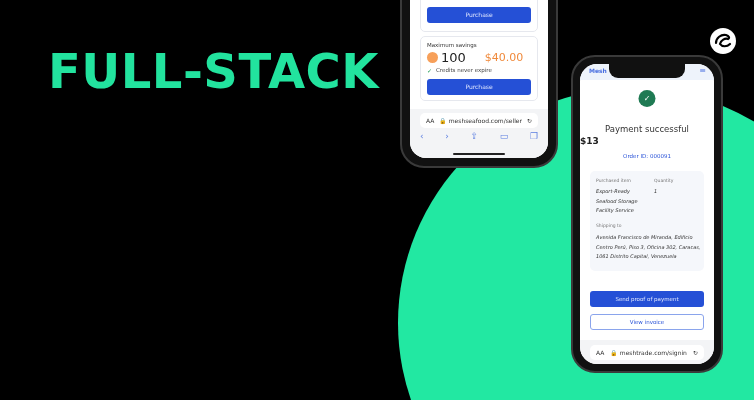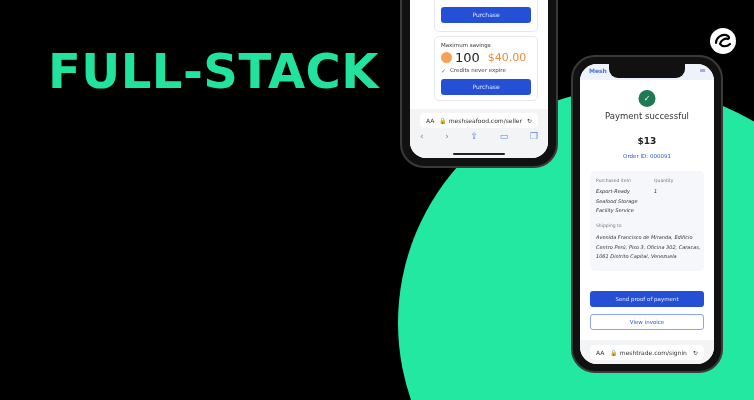--- a/index.html
+++ b/index.html
@@ -36,30 +36,30 @@
 
   
   .phone1 {
     position: absolute; left: 400px; top: -40px; width: 158px; height: 208px;
     background: #111; border-radius: 24px; border: 2px solid #3a3a3a;
   }
   .phone1 .screen {
     position: absolute; left: 8px; top: 6px; right: 8px; bottom: 8px;
     background: #fff; border-radius: 16px; overflow: hidden;
   }
-  .card { position: absolute; left: 24px; right: 10px; border: 1px solid #e6e8ee; border-radius: 5px; background: #fff; }
+  .card { position: absolute; left: 10px; right: 10px; border: 1px solid #e6e8ee; border-radius: 5px; background: #fff; }
   .btn-blue {
     position: absolute; left: 6px; right: 6px; height: 16px; border-radius: 3px;
     background: #2550d6; color: #dfe6ff; font-size: 6px; text-align: center; line-height: 16px;
   }
   .card-label { position: absolute; left: 6px; top: 5px; font-size: 5.5px; color: #333; }
   .price-row { position: absolute; left: 6px; top: 13px; display: flex; align-items: center; gap: 3px; }
   .coin { width: 11px; height: 11px; border-radius: 50%; background: #f7a05a; }
   .credits { font-size: 13px; color: #222; }
-  .price { font-size: 11px; color: #f08a3c; margin-left: 5px; }
+  .price { font-size: 11px; color: #f08a3c; margin-left: 16px; }
   .feature { position: absolute; left: 6px; top: 30px; font-size: 5.5px; color: #444; display: flex; gap: 4px; }
   .check-g { color: #1f9d55; font-size: 6px; }
 
   .browser-bar { position: absolute; left: 0; right: 0; background: #f3f4f6; }
   .url-pill {
     position: absolute; left: 10px; right: 10px; height: 15px; background: #fff; border-radius: 5px;
     font-size: 6px; color: #333; display: flex; align-items: center; justify-content: space-between; padding: 0 6px;
   }
   .nav-icons { position: absolute; left: 10px; right: 10px; display: flex; justify-content: space-between; color: #5b7ee0; font-size: 9px; }
   .home-ind { position: absolute; left: 50%; transform: translateX(-50%); width: 52px; height: 2px; background: #222; border-radius: 1px; }
@@ -78,22 +78,22 @@
     width: 76px; height: 14px; background: #111; border-radius: 0 0 9px 9px; z-index: 3;
   }
   .topbar { position: absolute; left: 0; right: 0; top: 0; height: 16px; background: #eef3fb; }
   .brand { position: absolute; left: 9px; top: 3px; font-size: 6px; color: #4a6fe0; font-weight: bold; }
   .menu { position: absolute; right: 8px; top: 2px; font-size: 8px; color: #4a6fe0; }
   .success-check {
     position: absolute; left: 50%; transform: translateX(-50%); top: 26px;
     width: 17px; height: 17px; border-radius: 50%; background: #1f7a53; color: #fff;
     font-size: 8px; text-align: center; line-height: 17px;
   }
-  .pay-title { position: absolute; left: 0; right: 0; top: 47px; text-align: center; font-size: 8.5px; color: #333; }
-  .pay-amount { position: absolute; left: 0; right: 0; top: 72px; text-align: center; font-size: 9px; color: #222; font-weight: bold; }
+  .pay-title { position: absolute; left: 0; right: 0; top: 60px; text-align: center; font-size: 8.5px; color: #333; }
+  .pay-amount { position: absolute; left: 0; right: 0; top: 72px; text-align: left; font-size: 9px; color: #222; font-weight: bold; }
   .order-id { position: absolute; left: 0; right: 0; top: 89px; text-align: center; font-size: 5.5px; color: #2c55d8; }
   .details {
     position: absolute; left: 10px; right: 10px; top: 107px; height: 100px;
     background: #f5f7fb; border-radius: 5px;
   }
   .d-label { position: absolute; font-size: 4.5px; color: #777; }
   .d-val { position: absolute; font-size: 5px; color: #333; font-style: italic; line-height: 9.5px; }
   .btn-send {
     position: absolute; left: 10px; right: 10px; top: 227px; height: 16px; border-radius: 3px;
     background: #2550d6; color: #dfe6ff; font-size: 5.5px; text-align: center; line-height: 16px;

